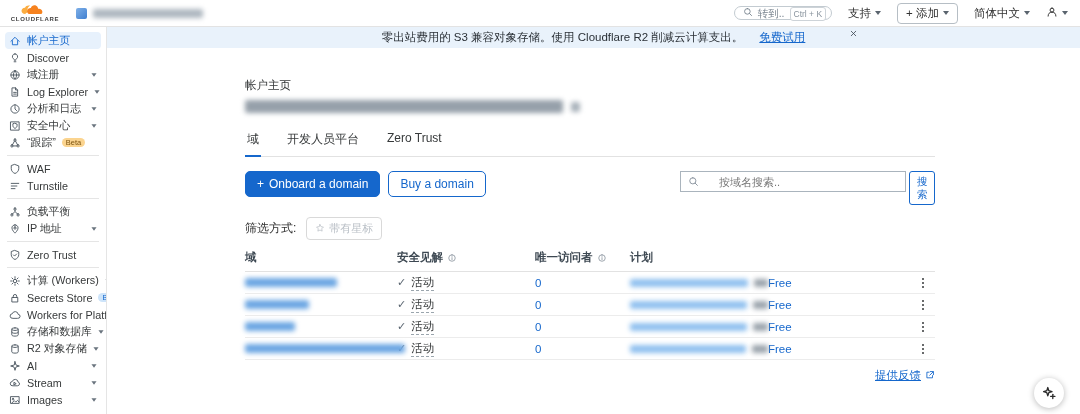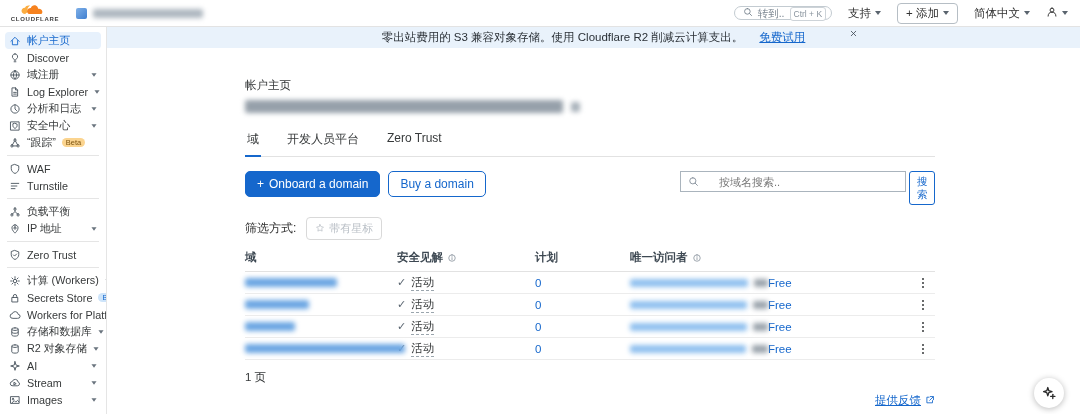--- a/index.html
+++ b/index.html
@@ -432,32 +432,32 @@
               <span>安全见解</span>
               <span class="ic">
                 <svg viewBox="0 0 16 16" width="10" height="10" fill="none">
                   <path d="M8 2.8a5.2 5.2 0 1 0 0 10.4A5.2 5.2 0 0 0 8 2.8z" stroke="currentColor" stroke-width="1.3" stroke-linecap="round" stroke-linejoin="round"></path>
                   <path d="M8 7.4v3.2" stroke="currentColor" stroke-width="1.3" stroke-linecap="round" stroke-linejoin="round"></path>
                   <path d="M8 5.2v.1" stroke="currentColor" stroke-width="1.3" stroke-linecap="round" stroke-linejoin="round"></path>
                 </svg>
               </span>
             </div>
             <div class="hcell">
-              <span>计划</span>
-            </div>
-            <div class="hcell">
               <span>唯一访问者</span>
               <span class="ic">
                 <svg viewBox="0 0 16 16" width="10" height="10" fill="none">
                   <path d="M8 2.8a5.2 5.2 0 1 0 0 10.4A5.2 5.2 0 0 0 8 2.8z" stroke="currentColor" stroke-width="1.3" stroke-linecap="round" stroke-linejoin="round"></path>
                   <path d="M8 7.4v3.2" stroke="currentColor" stroke-width="1.3" stroke-linecap="round" stroke-linejoin="round"></path>
                   <path d="M8 5.2v.1" stroke="currentColor" stroke-width="1.3" stroke-linecap="round" stroke-linejoin="round"></path>
                 </svg>
               </span>
             </div>
+            <div class="hcell">
+              <span>计划</span>
+            </div>
             <div class="hcell"></div>
           </div>
           <div class="t-row">
             <div><span class="blur-bar domain-blur" style="width: 92px; display: inline-block;"></span></div>
             <div class="status-cell">
               <span class="status-check">✓</span>
               <span class="status-text">活动</span>
             </div>
             <div><a class="link">0</a></div>
             <div class="visitors-cell">
@@ -520,21 +520,20 @@
             </div>
             <div><a class="link">Free</a></div>
             <div class="kebab">
               <i></i>
               <i></i>
               <i></i>
             </div>
           </div>
         </div>
 
-      <div class="pagination">1 页</div>
 
       <div class="feedback-row">
         <a class="feedback-link">
           <span>提供反馈</span>
           <span class="ic" id="ext-icon-slot"><svg viewBox="0 0 16 16" width="10" height="10" fill="none">
                 <path d="M6.5 3.5H3v9h9V9" stroke="currentColor" stroke-width="1.4" stroke-linecap="round" stroke-linejoin="round"></path>
                 <path d="M8.5 2.5h5v5" stroke="currentColor" stroke-width="1.4" stroke-linecap="round" stroke-linejoin="round"></path>
                 <path d="M13 3L7.5 8.5" stroke="currentColor" stroke-width="1.4" stroke-linecap="round" stroke-linejoin="round"></path>
               </svg></span>
         </a>

